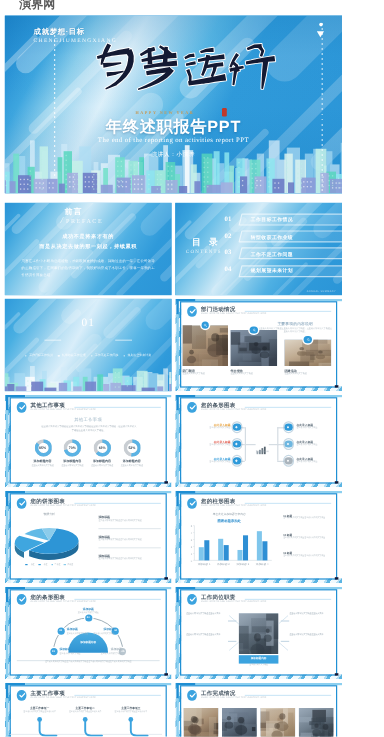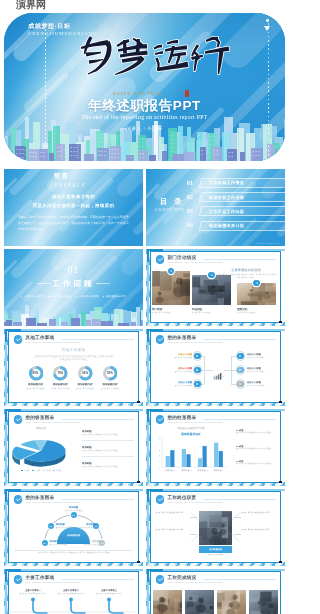--- a/index.html
+++ b/index.html
@@ -7,21 +7,21 @@
 body{width:290px;height:614px;background:#ffffff;font-family:"Liberation Sans",sans-serif;overflow:hidden;-webkit-font-smoothing:antialiased;}
 .page{position:relative;width:290px;height:614px;background:#ffffff;overflow:hidden;}
 
 
 .wm{position:absolute;left:2px;top:0px;width:56px;height:13px;z-index:50;}
 .wm-logo{position:absolute;left:0;top:1px;width:13px;height:11px;}
 .wm-txt{position:absolute;left:14px;top:0px;font-size:10px;font-weight:bold;color:#5a5a5a;letter-spacing:0px;line-height:10px;}
 
 
 .slide{position:absolute;overflow:hidden;background:#fff;}
-.cover{left:4px;top:13px;width:281px;height:148px;border-radius:29px;}
+.cover{left:4px;top:13px;width:281px;height:148px;}
 .half{width:139px;height:77px;}
 .lcol{left:4px;}
 .rcol{left:146px;}
 
 
 .cover{background:#2f9ada;}
 .cov-base{position:absolute;inset:0;background:#2f9ada;}
 .cov-dark{position:absolute;left:0;top:0;width:281px;height:152px;
   background:linear-gradient(118deg,#1d84ca 0%,#2b95d7 8%,#3ea6df 14%,#8fd0ec 22%,#c2e4f5 29%,#dcf0fa 33%,#a7d8f0 40%,#5dbae6 50%,#2f9ada 62%,#2b95d7 100%);}
 .cov-vign{position:absolute;left:0;top:0;width:281px;height:152px;pointer-events:none;
@@ -794,21 +794,20 @@
           <rect x="114.6" y="12" width="1.1" height="1.1" fill="#bff3e8" opacity=".5"></rect>
           <rect x="111.6" y="16" width="1.1" height="1.1" fill="#bff3e8" opacity=".5"></rect>
           <rect x="114.6" y="16" width="1.1" height="1.1" fill="#bff3e8" opacity=".5"></rect>
           <rect x="128.6" y="11" width="1.1" height="1.1" fill="#bff3e8" opacity=".5"></rect>
           <rect x="128.6" y="15" width="1.1" height="1.1" fill="#bff3e8" opacity=".5"></rect>
           <rect x="138.6" y="9" width="1.1" height="1.1" fill="#bff3e8" opacity=".5"></rect>
           <rect x="138.6" y="13" width="1.1" height="1.1" fill="#bff3e8" opacity=".5"></rect>
           <rect x="138.6" y="17" width="1.1" height="1.1" fill="#bff3e8" opacity=".5"></rect>
         </svg></div>
     <div class="sec-num">01</div>
-    <div class="sec-t">工作回顾</div>
     <div class="sec-line" style="left:33px;width:14px"></div>
     <div class="sec-line" style="left:92px;width:14px"></div>
     <div class="sec-tags" id="sec-tags">
         <span>工作目标工作情况</span>
         <span>转型收获工作业绩</span>
         <span>工作不足工作问题</span>
         <span>规划展望未来计划</span>
       </div>
   </div>
 

